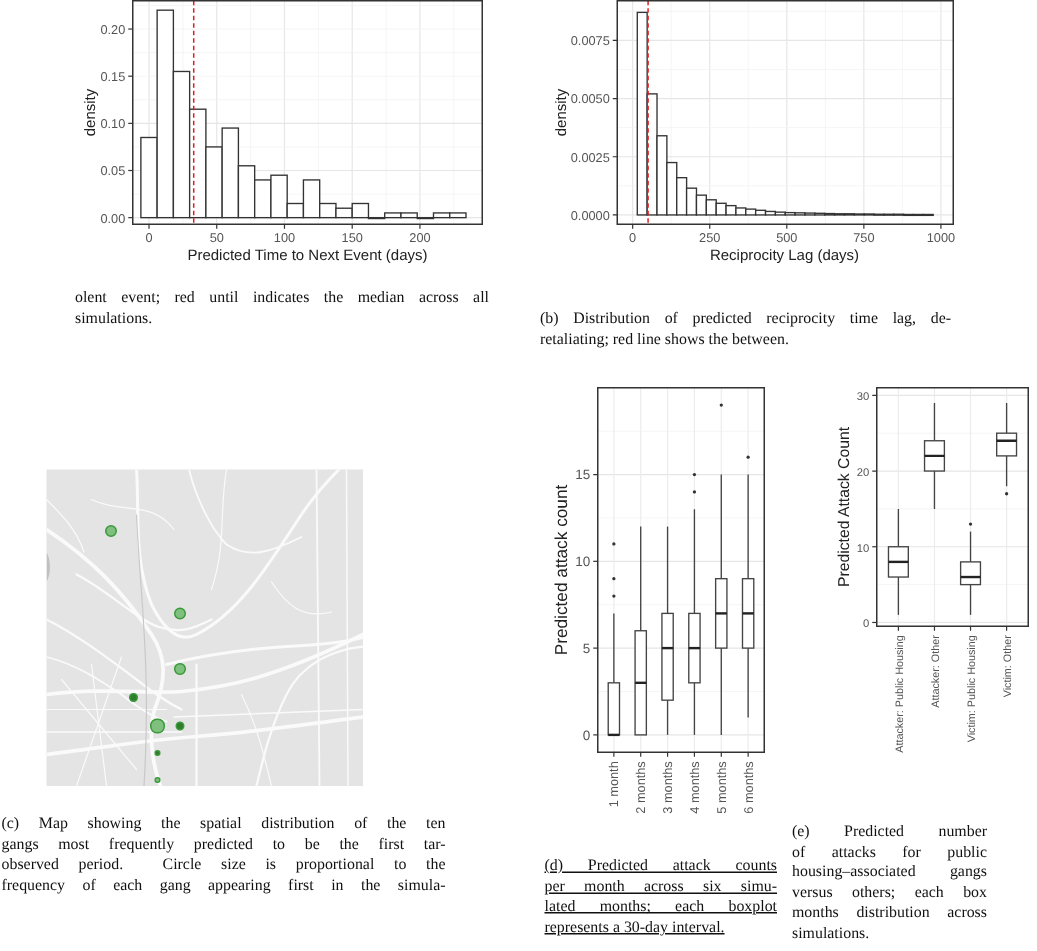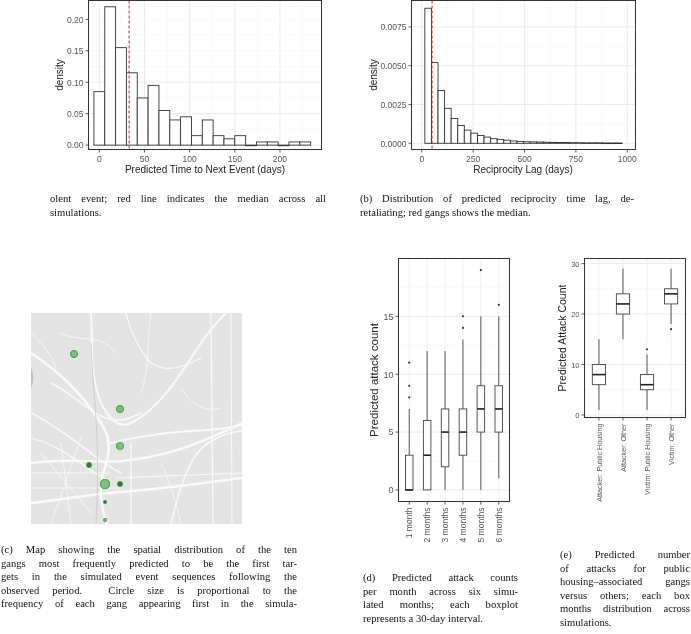--- a/index.html
+++ b/index.html
@@ -166,27 +166,27 @@
       <line x1="230.90366972477065" x2="230.90366972477065" y1="149.5" y2="152.5" stroke="#333" stroke-width="0.8"></line>
       <text x="230.90366972477065" y="161.5" text-anchor="middle" font-size="8.5" fill="#555">750</text>
       <line x1="282.2798165137615" x2="282.2798165137615" y1="149.5" y2="152.5" stroke="#333" stroke-width="0.8"></line>
       <text x="282.2798165137615" y="161.5" text-anchor="middle" font-size="8.5" fill="#555">1000</text>
     </g>
   <text x="178" y="173" text-anchor="middle" font-size="10" fill="#222">Reciprocity Lag (days)</text>
   <text transform="translate(32,75) rotate(-90)" text-anchor="middle" font-size="10" fill="#222">density</text>
 </svg>
 
 <div class="caption" style="left:50px;top:192px;width:276px;">
-  <div style="text-align:justify;text-align-last:justify">olent event; red line indicates the median across all</div>
+  <div style="text-align:justify;text-align-last:justify">olent event; red until indicates the median across all</div>
   <div>simulations.</div>
 </div>
 
-<div class="caption" style="left:360px;top:192px;width:274px;">
+<div class="caption" style="left:360px;top:206px;width:274px;">
   <div style="text-align:justify;text-align-last:justify">(b) Distribution of predicted reciprocity time lag, de-</div>
-  <div>retaliating; red gangs shows the median.</div>
+  <div>retaliating; red line shows the between.</div>
 </div>
 
 <div id="map">
   <svg width="211" height="211">
     <g fill="none" stroke="#fafafa" stroke-linecap="round">
       <path d="M0,40 C30,60 50,80 70,110 C80,125 80,140 72,160 C68,175 70,195 76,211" stroke-width="2.5"></path>
       <path d="M0,150 C40,145 70,150 90,148 C120,145 150,140 211,110" stroke-width="2.5"></path>
       <path d="M0,190 C40,185 70,180 100,178 C140,175 170,170 211,165" stroke-width="2.5"></path>
       <path d="M60,0 C62,30 58,60 70,90 C80,110 90,115 100,110 C130,95 150,60 170,30 C180,15 190,5 195,0" stroke-width="2"></path>
       <path d="M20,70 C40,80 60,100 75,105 C90,110 100,105 110,100" stroke-width="1.5"></path>
@@ -221,21 +221,20 @@
       <div style="position: absolute; left: 69.4px; top: 166.4px; width: 9.2px; height: 9.2px; border-radius: 50%; background: rgb(127, 192, 127); border: 1px solid rgb(58, 154, 58); box-sizing: border-box;"></div>
       <div style="position: absolute; left: 86px; top: 168px; width: 6px; height: 6px; border-radius: 50%; background: rgb(47, 125, 47); border: 1px solid rgb(58, 154, 58); box-sizing: border-box;"></div>
       <div style="position: absolute; left: 72.2px; top: 187.2px; width: 3.6px; height: 3.6px; border-radius: 50%; background: rgb(47, 125, 47); border: 1px solid rgb(58, 154, 58); box-sizing: border-box;"></div>
       <div style="position: absolute; left: 72.2px; top: 205.2px; width: 3.6px; height: 3.6px; border-radius: 50%; background: rgb(127, 192, 127); border: 1px solid rgb(58, 154, 58); box-sizing: border-box;"></div>
     </div>
 </div>
 
 <div class="caption" style="left:1px;top:543px;width:296px;">
   <div style="text-align:justify;text-align-last:justify">(c) Map showing the spatial distribution of the ten</div>
   <div style="text-align:justify;text-align-last:justify">gangs most frequently predicted to be the first tar-</div>
-  <div style="text-align:justify;text-align-last:justify">gets in the simulated event sequences following the</div>
   <div style="text-align:justify;text-align-last:justify;white-space:pre">observed period.  Circle size is proportional to the</div>
   <div style="text-align:justify;text-align-last:justify">frequency of each gang appearing first in the simula-</div>
 </div>
 
 <svg id="chart-d" style="position:absolute;left:360px;top:250px" width="165" height="300">
   <g id="d-grid">
       <rect x="38.5" y="8.5" width="111" height="243" fill="#fff"></rect>
       <line x1="38.5" x2="149.5" y1="239.92857142857142" y2="239.92857142857142" stroke="#e6e6e6" stroke-width="0.8"></line>
       <line x1="38.5" x2="149.5" y1="211" y2="211" stroke="#f2f2f2" stroke-width="0.5"></line>
       <line x1="38.5" x2="149.5" y1="182.07142857142856" y2="182.07142857142856" stroke="#e6e6e6" stroke-width="0.8"></line>
@@ -318,21 +317,21 @@
       <line x1="102.95161290322581" x2="102.95161290322581" y1="251.5" y2="254.5" stroke="#333" stroke-width="0.8"></line>
       <text transform="translate(105.95161290322581,257.5) rotate(-90)" text-anchor="end" font-size="8.5" fill="#555">4 months</text>
       <line x1="120.85483870967741" x2="120.85483870967741" y1="251.5" y2="254.5" stroke="#333" stroke-width="0.8"></line>
       <text transform="translate(123.85483870967741,257.5) rotate(-90)" text-anchor="end" font-size="8.5" fill="#555">5 months</text>
       <line x1="138.75806451612902" x2="138.75806451612902" y1="251.5" y2="254.5" stroke="#333" stroke-width="0.8"></line>
       <text transform="translate(141.75806451612902,257.5) rotate(-90)" text-anchor="end" font-size="8.5" fill="#555">6 months</text>
     </g>
   <text transform="translate(18,130) rotate(-90)" text-anchor="middle" font-size="11.5" fill="#222">Predicted attack count</text>
 </svg>
 
-<div class="caption" style="left:363px;top:571px;width:155px;">
+<div class="caption" style="left:363px;top:571px;width:155px;text-decoration:underline;">
   <div style="text-align:justify;text-align-last:justify">(d) Predicted attack counts</div>
   <div style="text-align:justify;text-align-last:justify">per month across six simu-</div>
   <div style="text-align:justify;text-align-last:justify">lated months; each boxplot</div>
   <div>represents a 30-day interval.</div>
 </div>
 
 <svg id="chart-e" style="position:absolute;left:540px;top:250px" width="151" height="280">
   <g id="e-grid">
       <rect x="44.5" y="8.5" width="101" height="159" fill="#fff"></rect>
       <line x1="44.5" x2="145.5" y1="164.97619047619048" y2="164.97619047619048" stroke="#e6e6e6" stroke-width="0.8"></line>
@@ -392,20 +391,20 @@
       <line x1="82.97619047619048" x2="82.97619047619048" y1="167.5" y2="170.5" stroke="#333" stroke-width="0.8"></line>
       <text transform="translate(85.97619047619048,173.5) rotate(-90)" text-anchor="end" font-size="7.2" fill="#555">Attacker: Other</text>
       <line x1="107.02380952380952" x2="107.02380952380952" y1="167.5" y2="170.5" stroke="#333" stroke-width="0.8"></line>
       <text transform="translate(110.02380952380952,173.5) rotate(-90)" text-anchor="end" font-size="7.2" fill="#555">Victim: Public Housing</text>
       <line x1="131.07142857142856" x2="131.07142857142856" y1="167.5" y2="170.5" stroke="#333" stroke-width="0.8"></line>
       <text transform="translate(134.07142857142856,173.5) rotate(-90)" text-anchor="end" font-size="7.2" fill="#555">Victim: Other</text>
     </g>
   <text transform="translate(26,88) rotate(-90)" text-anchor="middle" font-size="10.5" fill="#222">Predicted Attack Count</text>
 </svg>
 
-<div class="caption" style="left:560px;top:548px;width:130px;">
+<div class="caption" style="left:528px;top:548px;width:130px;">
   <div style="text-align:justify;text-align-last:justify;white-space:pre">(e)    Predicted    number</div>
   <div style="text-align:justify;text-align-last:justify;white-space:pre">of  attacks  for  public</div>
   <div style="text-align:justify;text-align-last:justify">housing–associated gangs</div>
   <div style="text-align:justify;text-align-last:justify">versus others; each box</div>
   <div style="text-align:justify;text-align-last:justify">months distribution across</div>
   <div>simulations.</div>
 </div>
 
 </body></html>

